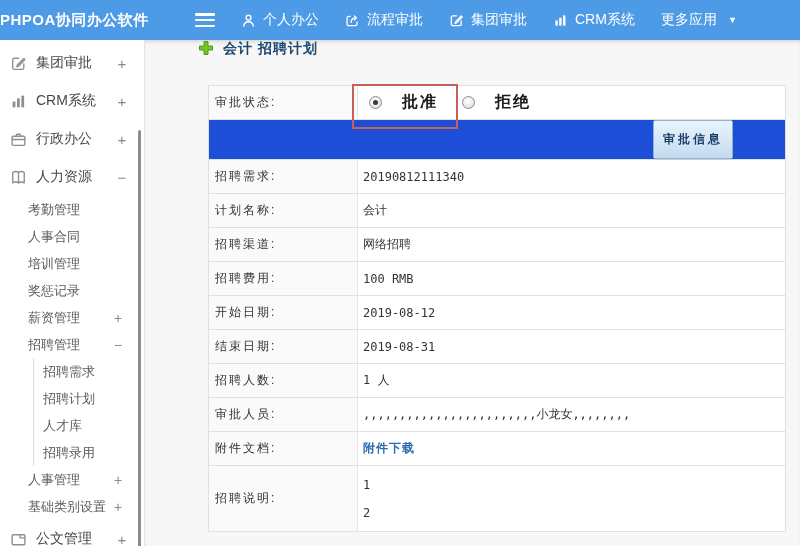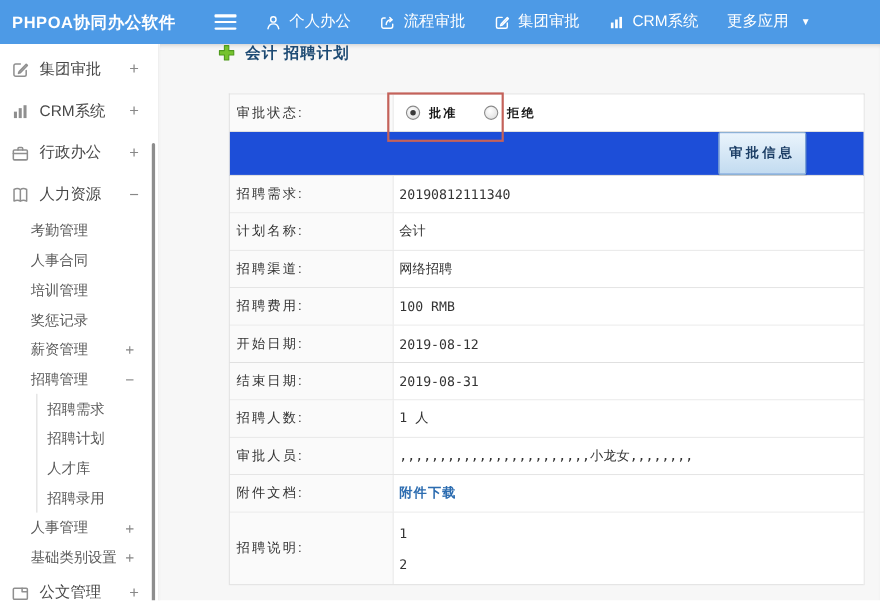--- a/index.html
+++ b/index.html
@@ -1,21 +1,21 @@
 <!DOCTYPE html>
 <html><head>
 <meta charset="utf-8">
 <style>
   * { margin:0; padding:0; box-sizing:border-box; }
   html,body { width:800px; height:546px; font-family:"Liberation Sans","DejaVu Sans",sans-serif; }
   .page { position:relative; width:800px; height:546px; overflow:hidden; background:#fff; }
 
   
   .navbar { position:absolute; left:0; top:0; width:800px; height:40px; background:#4d9ae6; display:flex; align-items:center; color:#fff; }
-  .brand { width:195px; padding-left:11px; font-size:15px; font-weight:bold; letter-spacing:.5px; }
+  .brand { width:195px; font-size:15px; font-weight:bold; letter-spacing:.5px; }
   .hamburger { width:20px; height:14px; display:flex; flex-direction:column; justify-content:space-between; cursor:pointer; margin-right:26px; }
   .hamburger span { display:block; height:2.5px; background:#fff; border-radius:1px; }
   .topnav { display:flex; align-items:center; gap:26px; }
   .navitem { display:flex; align-items:center; gap:7px; font-size:14px; color:#fff; cursor:pointer; text-decoration:none; }
   .navitem svg { display:block; }
   .caret { font-size:9px; margin-left:4px; }
 
   
   .sidebar { position:absolute; left:0; top:40px; width:145px; bottom:0; background:#fff; border-right:1px solid #e4e4e4; overflow:hidden; padding-top:4px; }
   .s1 { position:relative; display:flex; align-items:center; height:38px; padding-left:10px; font-size:14px; color:#474747; cursor:pointer; }
@@ -39,21 +39,21 @@
   .tlabel { width:149px; background:#fafafa; border-right:1px solid #e6e6e6; display:flex; align-items:center; padding-left:6px; font-size:12px; color:#333; letter-spacing:2px;text-align:right; }
   .tvalue { flex:1; display:flex; align-items:center; padding-left:5px; font-size:12px; color:#333; font-family:"DejaVu Sans Mono",monospace; background:#fff; }
   .row-status { height:33px; }
   .row-btn { height:40px; background:#1d4ed8; display:flex; justify-content:flex-end; padding-right:52px; }
   .row-desc { height:66px; }
   .row-desc .tvalue { flex-direction:column; align-items:flex-start; justify-content:center; line-height:28px; }
   .radio-group { display:flex; align-items:center; gap:24px; padding-left:6px; }
   .radio { display:flex; align-items:center; cursor:pointer; }
   .rb { width:13px; height:13px; border-radius:50%; border:1px solid #8a8a8a; background:radial-gradient(circle at 40% 35%, #ffffff, #d9d9d9); display:inline-block; position:relative; }
   .rb.checked::after { content:""; position:absolute; left:3px; top:3px; right:3px; bottom:3px; border-radius:50%; background:#3a3a3a; }
-  .rlabel { font-size:11px; font-weight:bold; color:#1a1a1a; letter-spacing:2px; margin-left:8px; font-family:"Liberation Sans",sans-serif; }
+  .rlabel { font-size:16px; font-weight:bold; color:#1a1a1a; letter-spacing:2px; margin-left:20px; font-family:"Liberation Sans",sans-serif; }
   .approve-btn { display:inline-block; padding:4px 9px; font-size:12px; font-weight:bold; letter-spacing:3px; color:#1d3f66; background:linear-gradient(#eaf4fc,#c2dbf0); border:1px solid #8db2d5; border-radius:2px; cursor:pointer; box-shadow:0 1px 1px rgba(0,0,0,.08); }
   .flink { color:#2c6cb0; font-weight:bold; text-decoration:none; cursor:pointer; letter-spacing:1px; font-family:"Liberation Sans",sans-serif; }
 
   
   .redbox { position:absolute; left:352px; top:84px; width:106px; height:45px; border:2px solid #c4625a; z-index:5; pointer-events:none; }
 
   svg.sic { stroke:#8f8f8f; fill:none; stroke-width:1.3; stroke-linecap:round; stroke-linejoin:round; }
   svg.nic { stroke:#fff; fill:none; stroke-width:1.4; stroke-linecap:round; stroke-linejoin:round; }
 </style>
 </head>

